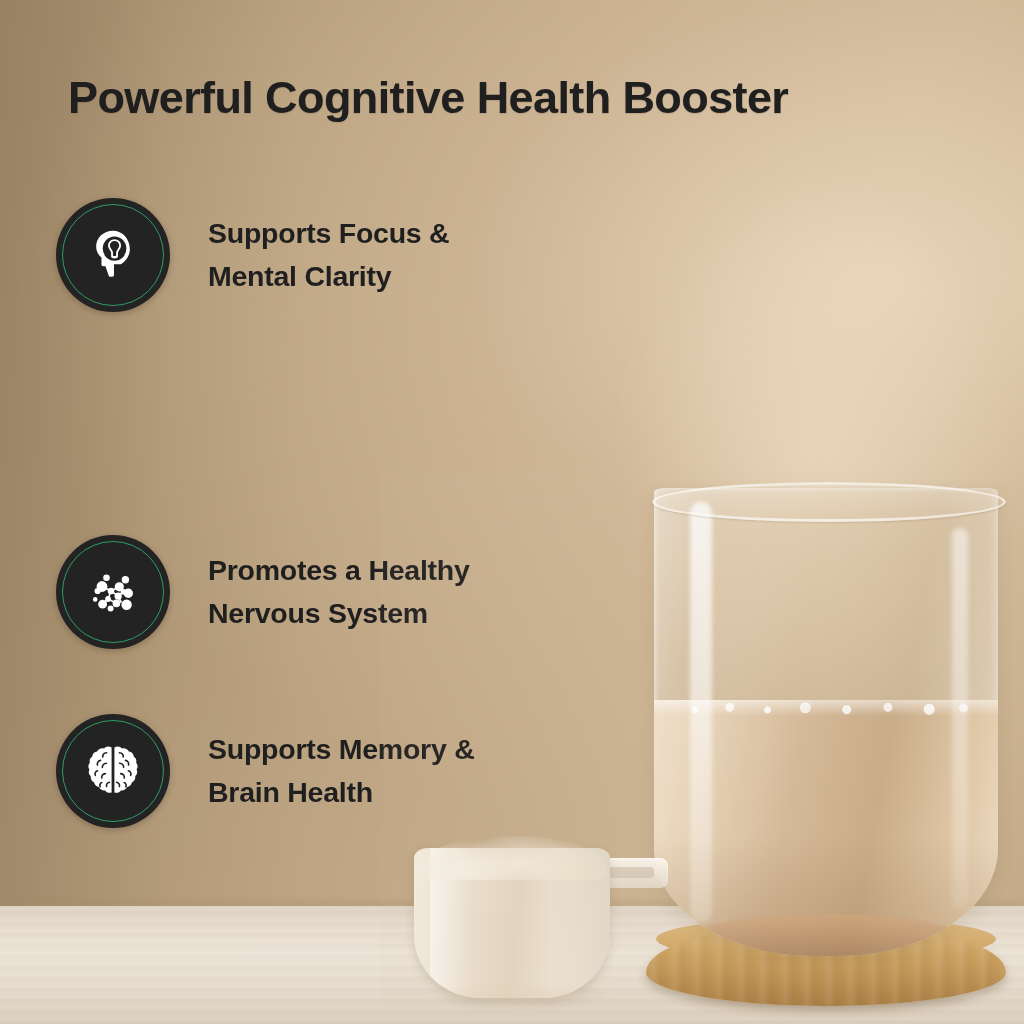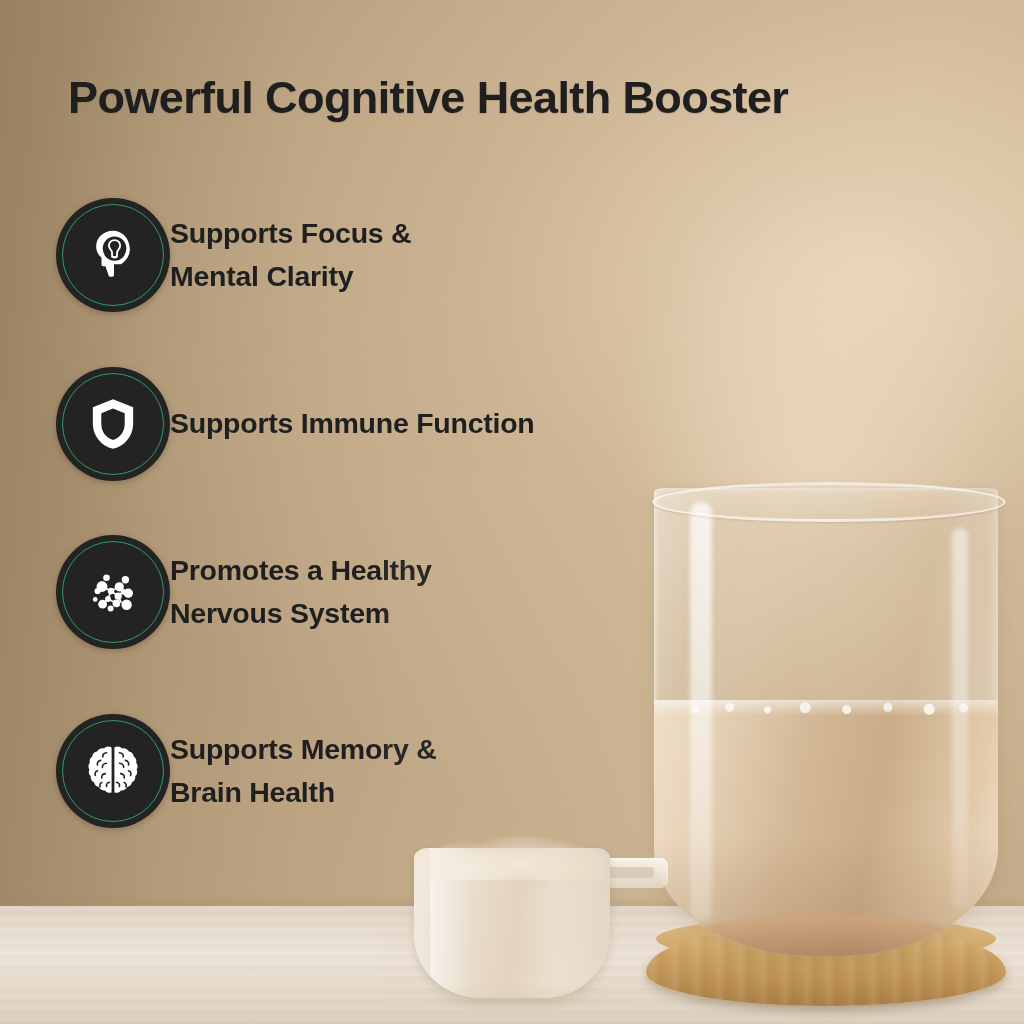--- a/index.html
+++ b/index.html
@@ -78,20 +78,21 @@
     white-space: nowrap;
     text-shadow: 0 1px 1px rgba(120,98,70,0.25);
   }
 
   
   .benefit {
     position: absolute;
     left: 56px;
     display: flex;
     align-items: center;
+    gap: 38px;
   }
   .benefit-1 { top: 198px; }
   .benefit-2 { top: 367px; }
   .benefit-3 { top: 535px; }
   .benefit-4 { top: 714px; }
 
   .badge {
     position: relative;
     width: 114px;
     height: 114px;
@@ -376,31 +377,20 @@
           <ellipse cx="33.6" cy="25.4" rx="12.2" ry="12.6" fill="#232323"></ellipse>
           <path d="M33.6 16.6c-3.3 0-5.8 2.5-5.8 5.6 0 2 1 3.3 1.9 4.5.7.9 1.3 1.7 1.3 2.8v2.6c0 1.4 1.2 2.5 2.6 2.5s2.6-1.1 2.6-2.5v-2.6c0-1.1.6-1.9 1.3-2.8.9-1.2 1.9-2.5 1.9-4.5 0-3.1-2.5-5.6-5.8-5.6z" stroke="#ffffff" stroke-width="1.9" fill="none"></path>
           <path d="M31 33.9h5.2" stroke="#ffffff" stroke-width="1.7" stroke-linecap="round"></path>
         </svg>
       </span>
     </div>
     <div class="benefit-text">Supports Focus &amp;
 Mental Clarity</div>
   </div>
 
-  <div class="benefit benefit-2">
-    <div class="badge">
-      <span>
-        <svg width="60" height="60" viewBox="0 0 64 64" fill="none">
-          <path d="M32 5.5 10.5 14.2v17.2c0 13.6 9 23.9 21.5 27.1 12.5-3.2 21.5-13.5 21.5-27.1V14.2L32 5.5z" fill="#ffffff"></path>
-          <path d="M32 15.5 19.5 20.6v11.3c0 8.4 5.3 14.8 12.5 17.1 7.2-2.3 12.5-8.7 12.5-17.1V20.6L32 15.5z" fill="#232323"></path>
-        </svg>
-      </span>
-    </div>
-    <div class="benefit-text">Supports Immune Function</div>
-  </div>
 
   <div class="benefit benefit-3">
     <div class="badge">
       <span>
         <svg width="64" height="64" viewBox="0 0 64 64" fill="none">
           <g stroke="#ffffff" stroke-width="1.7" stroke-linecap="round">
             <path d="M21 26.5 30 31"></path>
             <path d="M30 31 38 27"></path>
             <path d="M30 31 27 39"></path>
             <path d="M30 31 37 36"></path>

